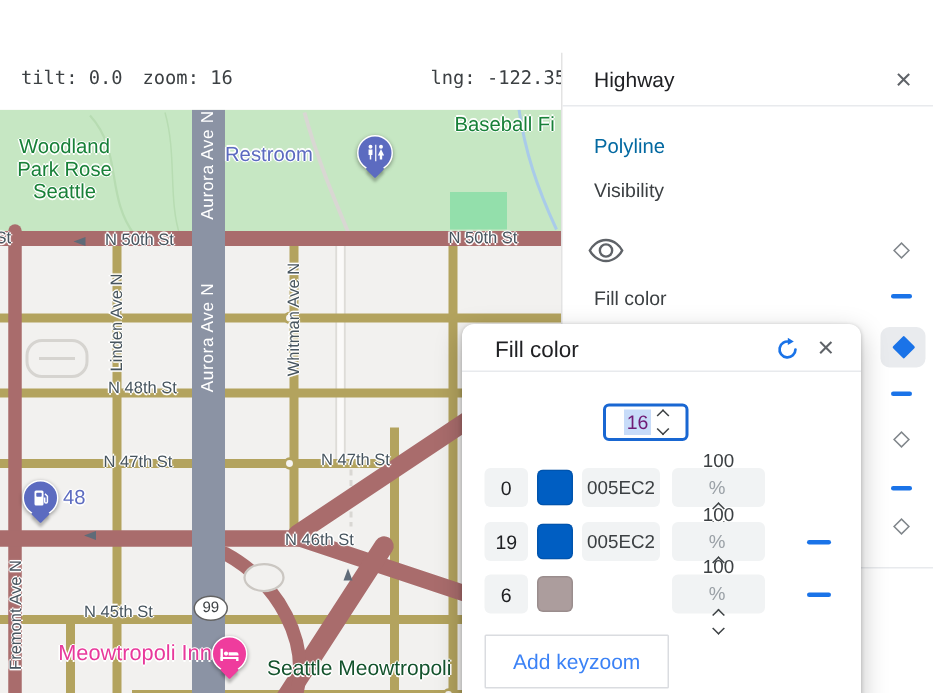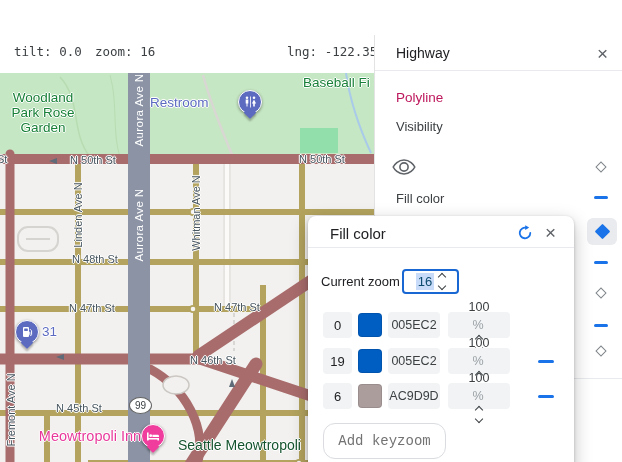--- a/index.html
+++ b/index.html
@@ -53,35 +53,35 @@
   
   #dialog { position:absolute; left:308px; top:181px; width:266px; height:259px; background:#fff; border-radius:8px;
             box-shadow:0 1px 3px rgba(0,0,0,.22), 0 6px 18px rgba(0,0,0,.25); z-index:20; }
   #dialog-title { position:absolute; left:22px; top:9px; font-size:15px; font-weight:500; color:#202124; }
   #dialog-refresh { position:absolute; left:209px; top:9px; width:16px; height:16px; }
   #dialog-close { left:237px; top:7px; }
   #dialog-divider { position:absolute; left:0; top:31px; width:100%; height:1px; background:#e8eaed; }
   #currentzoom-label { position:absolute; left:13px; top:58px; font-size:13px; color:#202124; }
   #currentzoom-stepper { position:absolute; left:94px; top:53px; width:57px; height:25px; border:2px solid #1967d2; border-radius:4px;
                          display:flex; align-items:center; justify-content:center; gap:5px; background:#fff; }
-  #currentzoom-value { font-size:13px; color:#0c4a6e; background:#c8dcf9; padding:1px 2px; }
+  #currentzoom-value { font-size:13px; color:#701a75; background:#c8dcf9; padding:1px 2px; }
   .chevs { display:flex; flex-direction:column; align-items:center; gap:3px; }
   .chev { width:6px; height:6px; border:solid #3c4043; border-width:1.5px 1.5px 0 0; }
   .chev.up { transform:rotate(-45deg); }
   .chev.down { transform:rotate(135deg); }
   .kz-row { position:absolute; left:0; width:100%; height:26px; }
   .kz-box { position:absolute; top:0; height:26px; background:#f1f3f4; border-radius:4px; display:flex; align-items:center; justify-content:center; }
   .kz-zoom { left:15px; width:29px; font-size:13px; color:#202124; }
   .kz-swatch { position:absolute; left:50px; top:1px; width:24px; height:24px; border-radius:4px; border:1px solid rgba(0,0,0,.1); }
   .kz-hex { left:80px; width:52px; font-size:12.5px; color:#3c4043; }
   .kz-opacity { left:140px; width:62px; font-size:12.5px; color:#3c4043; gap:4px;flex-direction:column; }
   .kz-opacity .pct { color:#9aa0a6; margin-left:-2px; }
   .kz-minus { position:absolute; left:230px; top:12px; width:16px; height:2.5px; background:#1a73e8; border-radius:2px; }
   #add-keyzoom { position:absolute; left:15px; top:207px; width:123px; height:36px; background:#fff; border:1px solid #dadce0;
-                 border-radius:12px; color:#737373; font-size:14px; font-weight:500; font-family:Liberation Mono, monospace; }
+                 border-radius:1px; color:#3b82f6; font-size:14px; font-weight:500; font-family:Liberation Sans, sans-serif; }
 </style>
 </head>
 <body>
 
 <div id="page">
 
   <div id="statusbar">
     <span style="left:14px">tilt: 0.0</span>
     <span style="left:95px">zoom: 16</span>
     <span style="left:287px">lng: -122.356</span>
@@ -156,35 +156,35 @@
     <span class="vlabel aurora-label" style="left:139px;top:37px">Aurora Ave N</span>
     <span class="vlabel aurora-label" style="left:139px;top:152px">Aurora Ave N</span>
     <span class="mlabel vlabel" style="left:78px;top:142px">Linden Ave N</span>
     <span class="mlabel vlabel" style="left:196px;top:140px">Whitman Ave N</span>
     <span class="mlabel vlabel" style="left:11px;top:337px">Fremont Ave N</span>
     <span class="mlabel vlabel" style="left:77px;top:405px">Ave N</span>
 
     <div class="green-label" style="left:8px;top:17px;width:70px;text-align:center">
       <div>Woodland</div>
       <div>Park Rose</div>
-      <div>Garden</div>
+      <div>Seattle</div>
     </div>
     <span class="green-label" style="left:303px;top:2px;white-space:nowrap">Baseball Fi</span>
     <span class="mlabel poi-blue-label" style="left:150px;top:22px;width:80px;font-weight:400">Restroom</span>
     <div class="pin pin-indigo" style="left:238px;top:17px">
       <svg width="13" height="12" viewBox="0 0 13 12" fill="#fff">
         <circle cx="3" cy="1.8" r="1.3"></circle>
           <path d="M1.7 3.6 h2.6 v3.8 h-0.8 v3 h-1 v-3 h-0.8 z"></path>
         <rect x="6.1" y="0.5" width="0.8" height="11"></rect>
         <circle cx="10" cy="1.8" r="1.3"></circle>
           <path d="M10 3.4 l2.1 4.2 h-1.3 v2.8 h-1.6 v-2.8 h-1.3 z"></path>
       </svg>
       <span class="tail"></span>
     </div>
-    <span class="mlabel poi-blue-label" style="left:42px;top:251px;font-weight:400">31</span>
+    <span class="mlabel poi-blue-label" style="left:42px;top:251px;font-weight:400">48</span>
     <div class="pin pin-indigo" style="left:15px;top:247px">
       <svg width="12" height="12" viewBox="0 0 12 12">
         <rect x="2" y="1" width="6" height="10" rx="1" fill="#fff"></rect>
         <rect x="3.2" y="2.5" width="3.6" height="2.6" rx="0.5" fill="#5c6bc0"></rect>
         <path d="M9 3.2 l1.6 1.6 v3.7 a0.9 0.9 0 0 1 -1.8 0 v-2.4 h-0.6" fill="none" stroke="#fff" stroke-width="1"></path>
       </svg>
       <span class="tail"></span>
     </div>
     <div class="shield" style="left:129px;top:324px">
       <span>99</span>
@@ -200,21 +200,21 @@
       </svg>
       <span class="tail"></span>
     </div>
   </div>
 
   <div id="sidebar">
     <div id="sidebar-header">
       <span id="sidebar-title">Highway</span>
       <span class="close-x" id="sidebar-close">×</span>
     </div>
-    <span class="side-text" style="top:55px;font-weight:500;color:#be185d;font-size:13.5px">Polyline</span>
+    <span class="side-text" style="top:55px;font-weight:500;color:#0369a1;font-size:13.5px">Polyline</span>
     <span class="side-text" style="top:84px">Visibility</span>
     <svg style="position:absolute;left:17px;top:123px" width="24" height="18" viewBox="0 0 24 18">
       <path d="M12 2 C6.2 2 2.4 6.6 1.2 9 C2.4 11.4 6.2 16 12 16 C17.8 16 21.6 11.4 22.8 9 C21.6 6.6 17.8 2 12 2 Z" fill="none" stroke="#5f6368" stroke-width="1.6"></path>
       <circle cx="12" cy="9" r="4.1" fill="none" stroke="#5f6368" stroke-width="1.6"></circle>
     </svg>
     <span class="rail-diamond" style="top:128px"></span>
     <span class="side-text" style="top:156px">Fill color</span>
     <span class="rail-dash" style="top:161px"></span>
     <div id="rail-selected">
         <span class="filled-diamond"></span>
@@ -233,21 +233,20 @@
 
   <div id="dialog">
     <span id="dialog-title">Fill color</span>
     <svg id="dialog-refresh" viewBox="0 0 16 16">
       <path d="M13.3 8 A5.3 5.3 0 1 1 9.5 2.9" fill="none" stroke="#1a73e8" stroke-width="1.8" stroke-linecap="round"></path>
       <polygon points="8.2,0.2 12.2,2.6 8.2,5" fill="#1a73e8"></polygon>
     </svg>
     <span class="close-x" id="dialog-close">×</span>
     <div id="dialog-divider"></div>
 
-    <span id="currentzoom-label">Current zoom</span>
     <div id="currentzoom-stepper">
       <span id="currentzoom-value">16</span>
       <span class="chevs">
           <span class="chev up"></span>
           <span class="chev down"></span>
         </span>
     </div>
 
     <div class="kz-row" style="top:96px">
       <span class="kz-box kz-zoom">0</span>
@@ -274,21 +273,20 @@
             <span class="chev up"></span>
             <span class="chev down"></span>
           </span>
       </span>
       <span class="kz-minus"></span>
     </div>
 
     <div class="kz-row" style="top:167px">
       <span class="kz-box kz-zoom">6</span>
       <span class="kz-swatch" style="background: rgb(172, 157, 157);"></span>
-      <span class="kz-box kz-hex">AC9D9D</span>
       <span class="kz-box kz-opacity">
         <span>100</span>
           <span class="pct">%</span>
         <span class="chevs">
             <span class="chev up"></span>
             <span class="chev down"></span>
           </span>
       </span>
       <span class="kz-minus"></span>
     </div>

